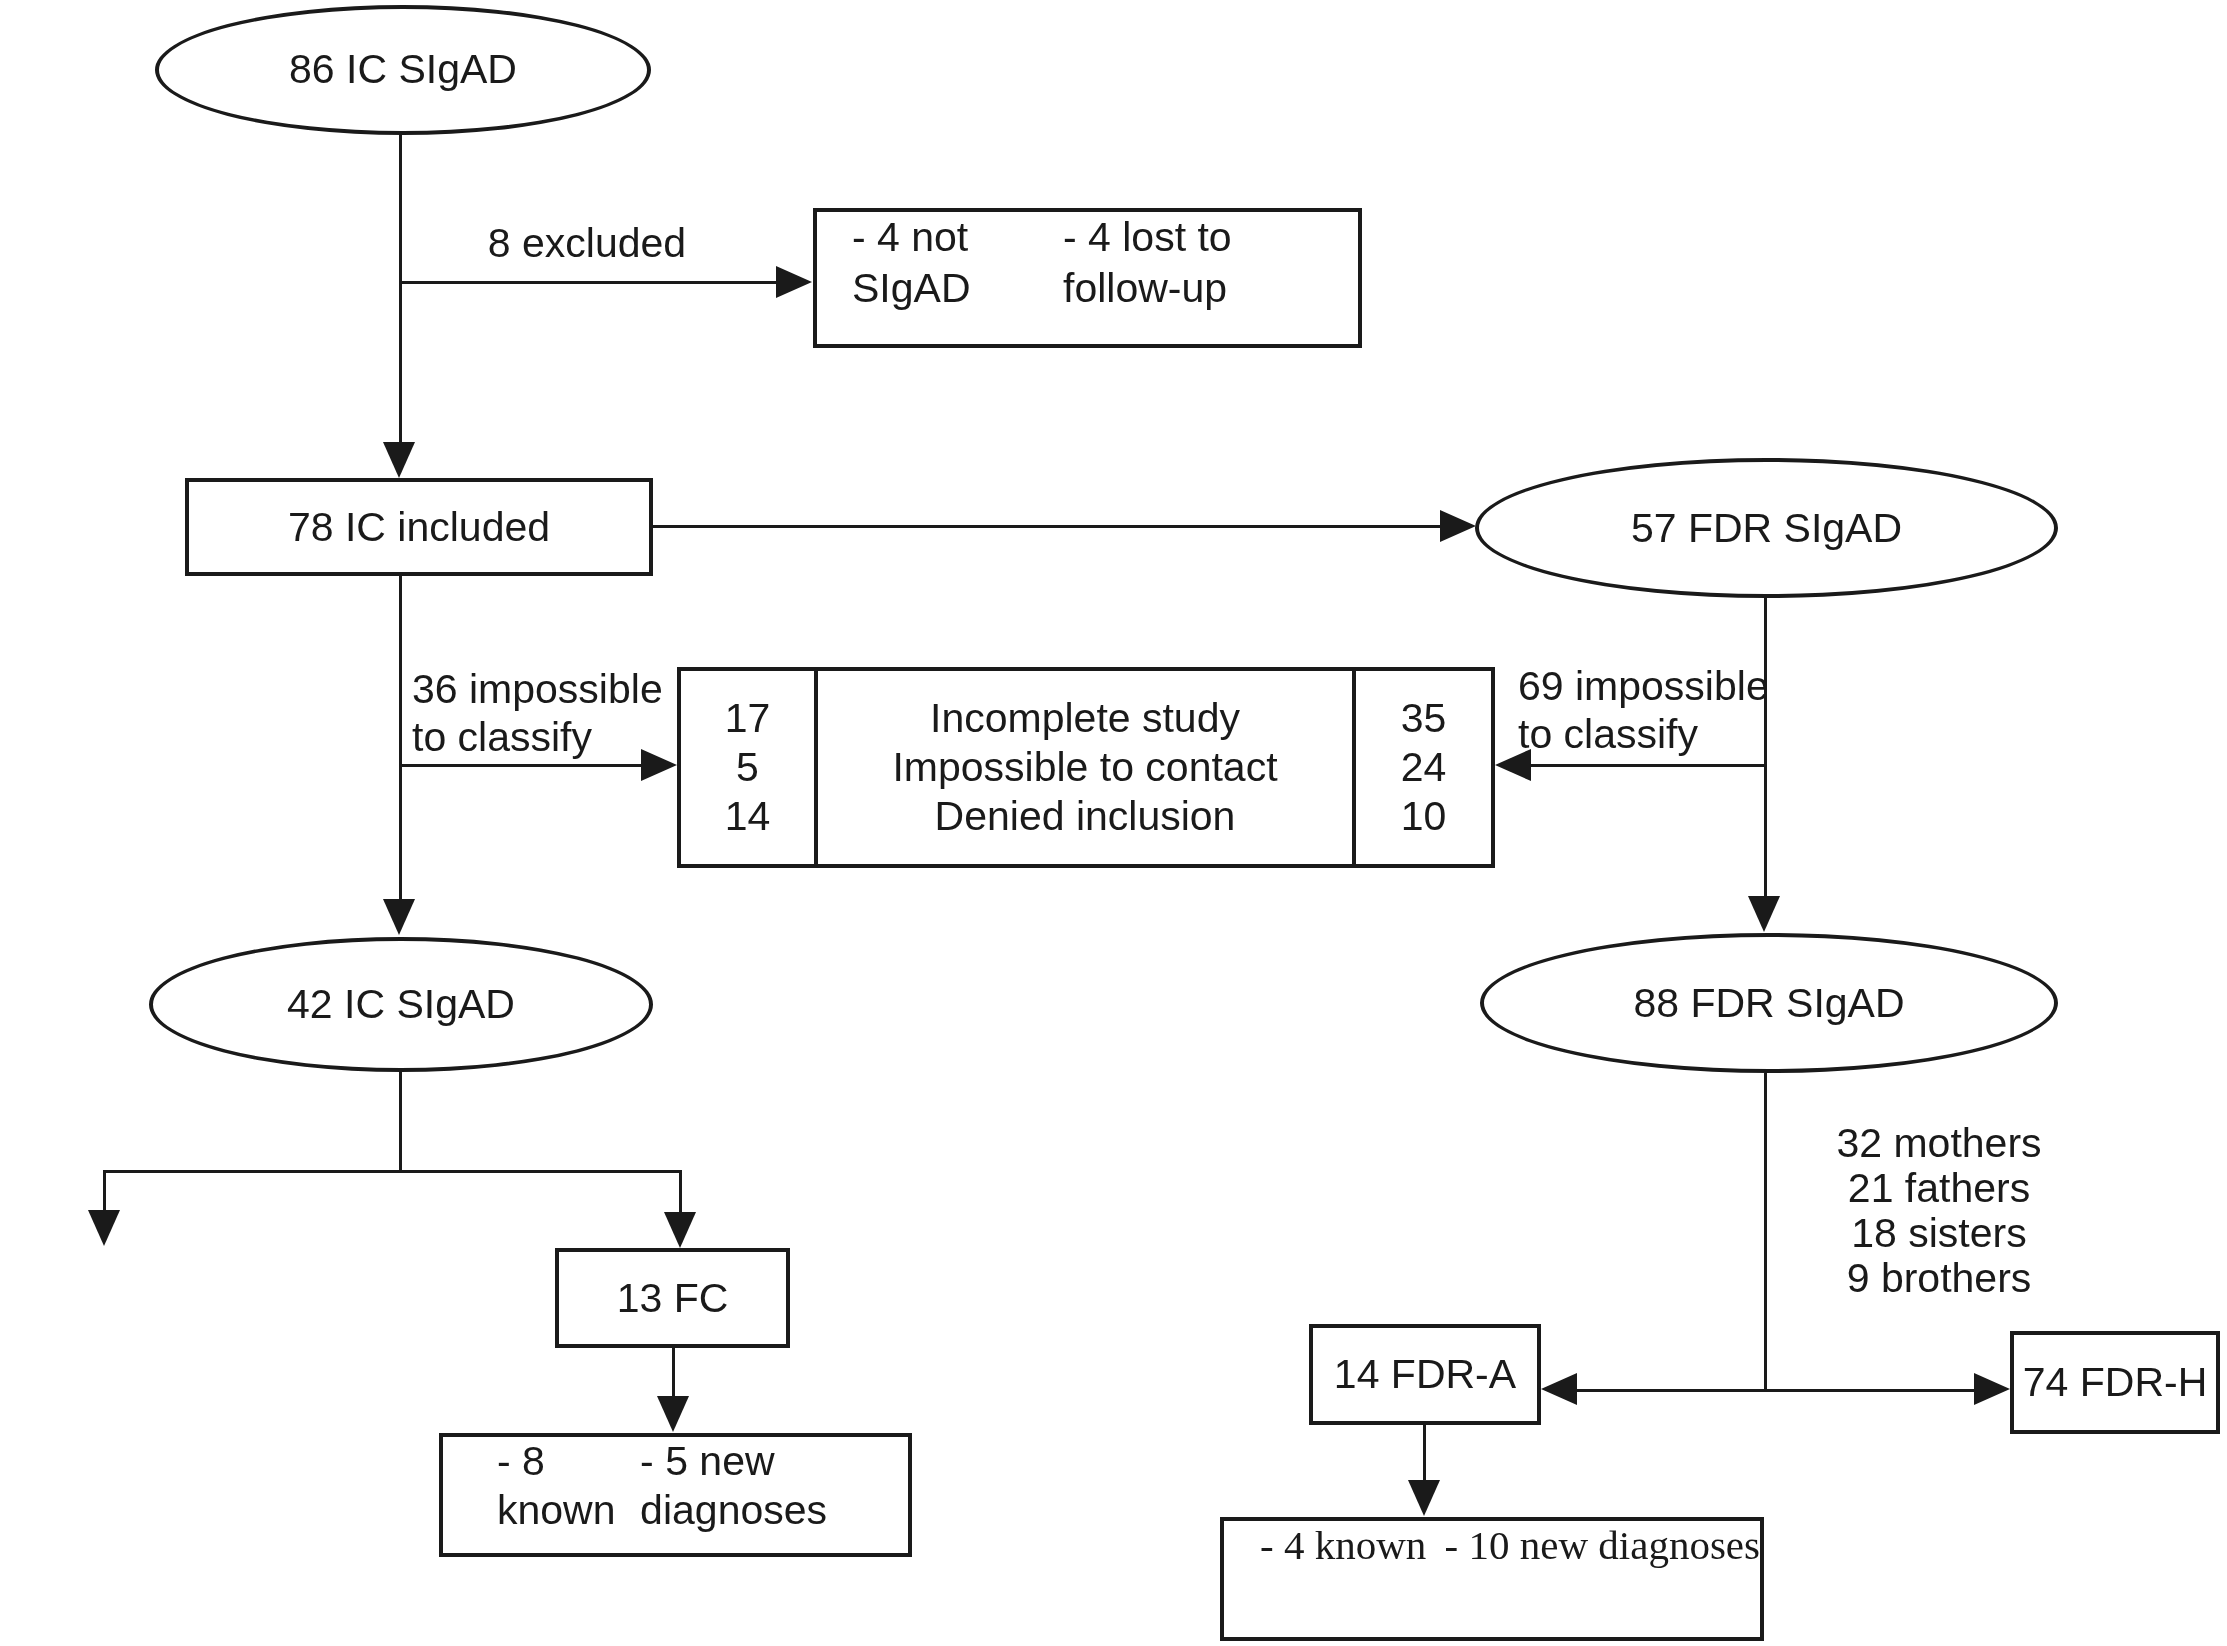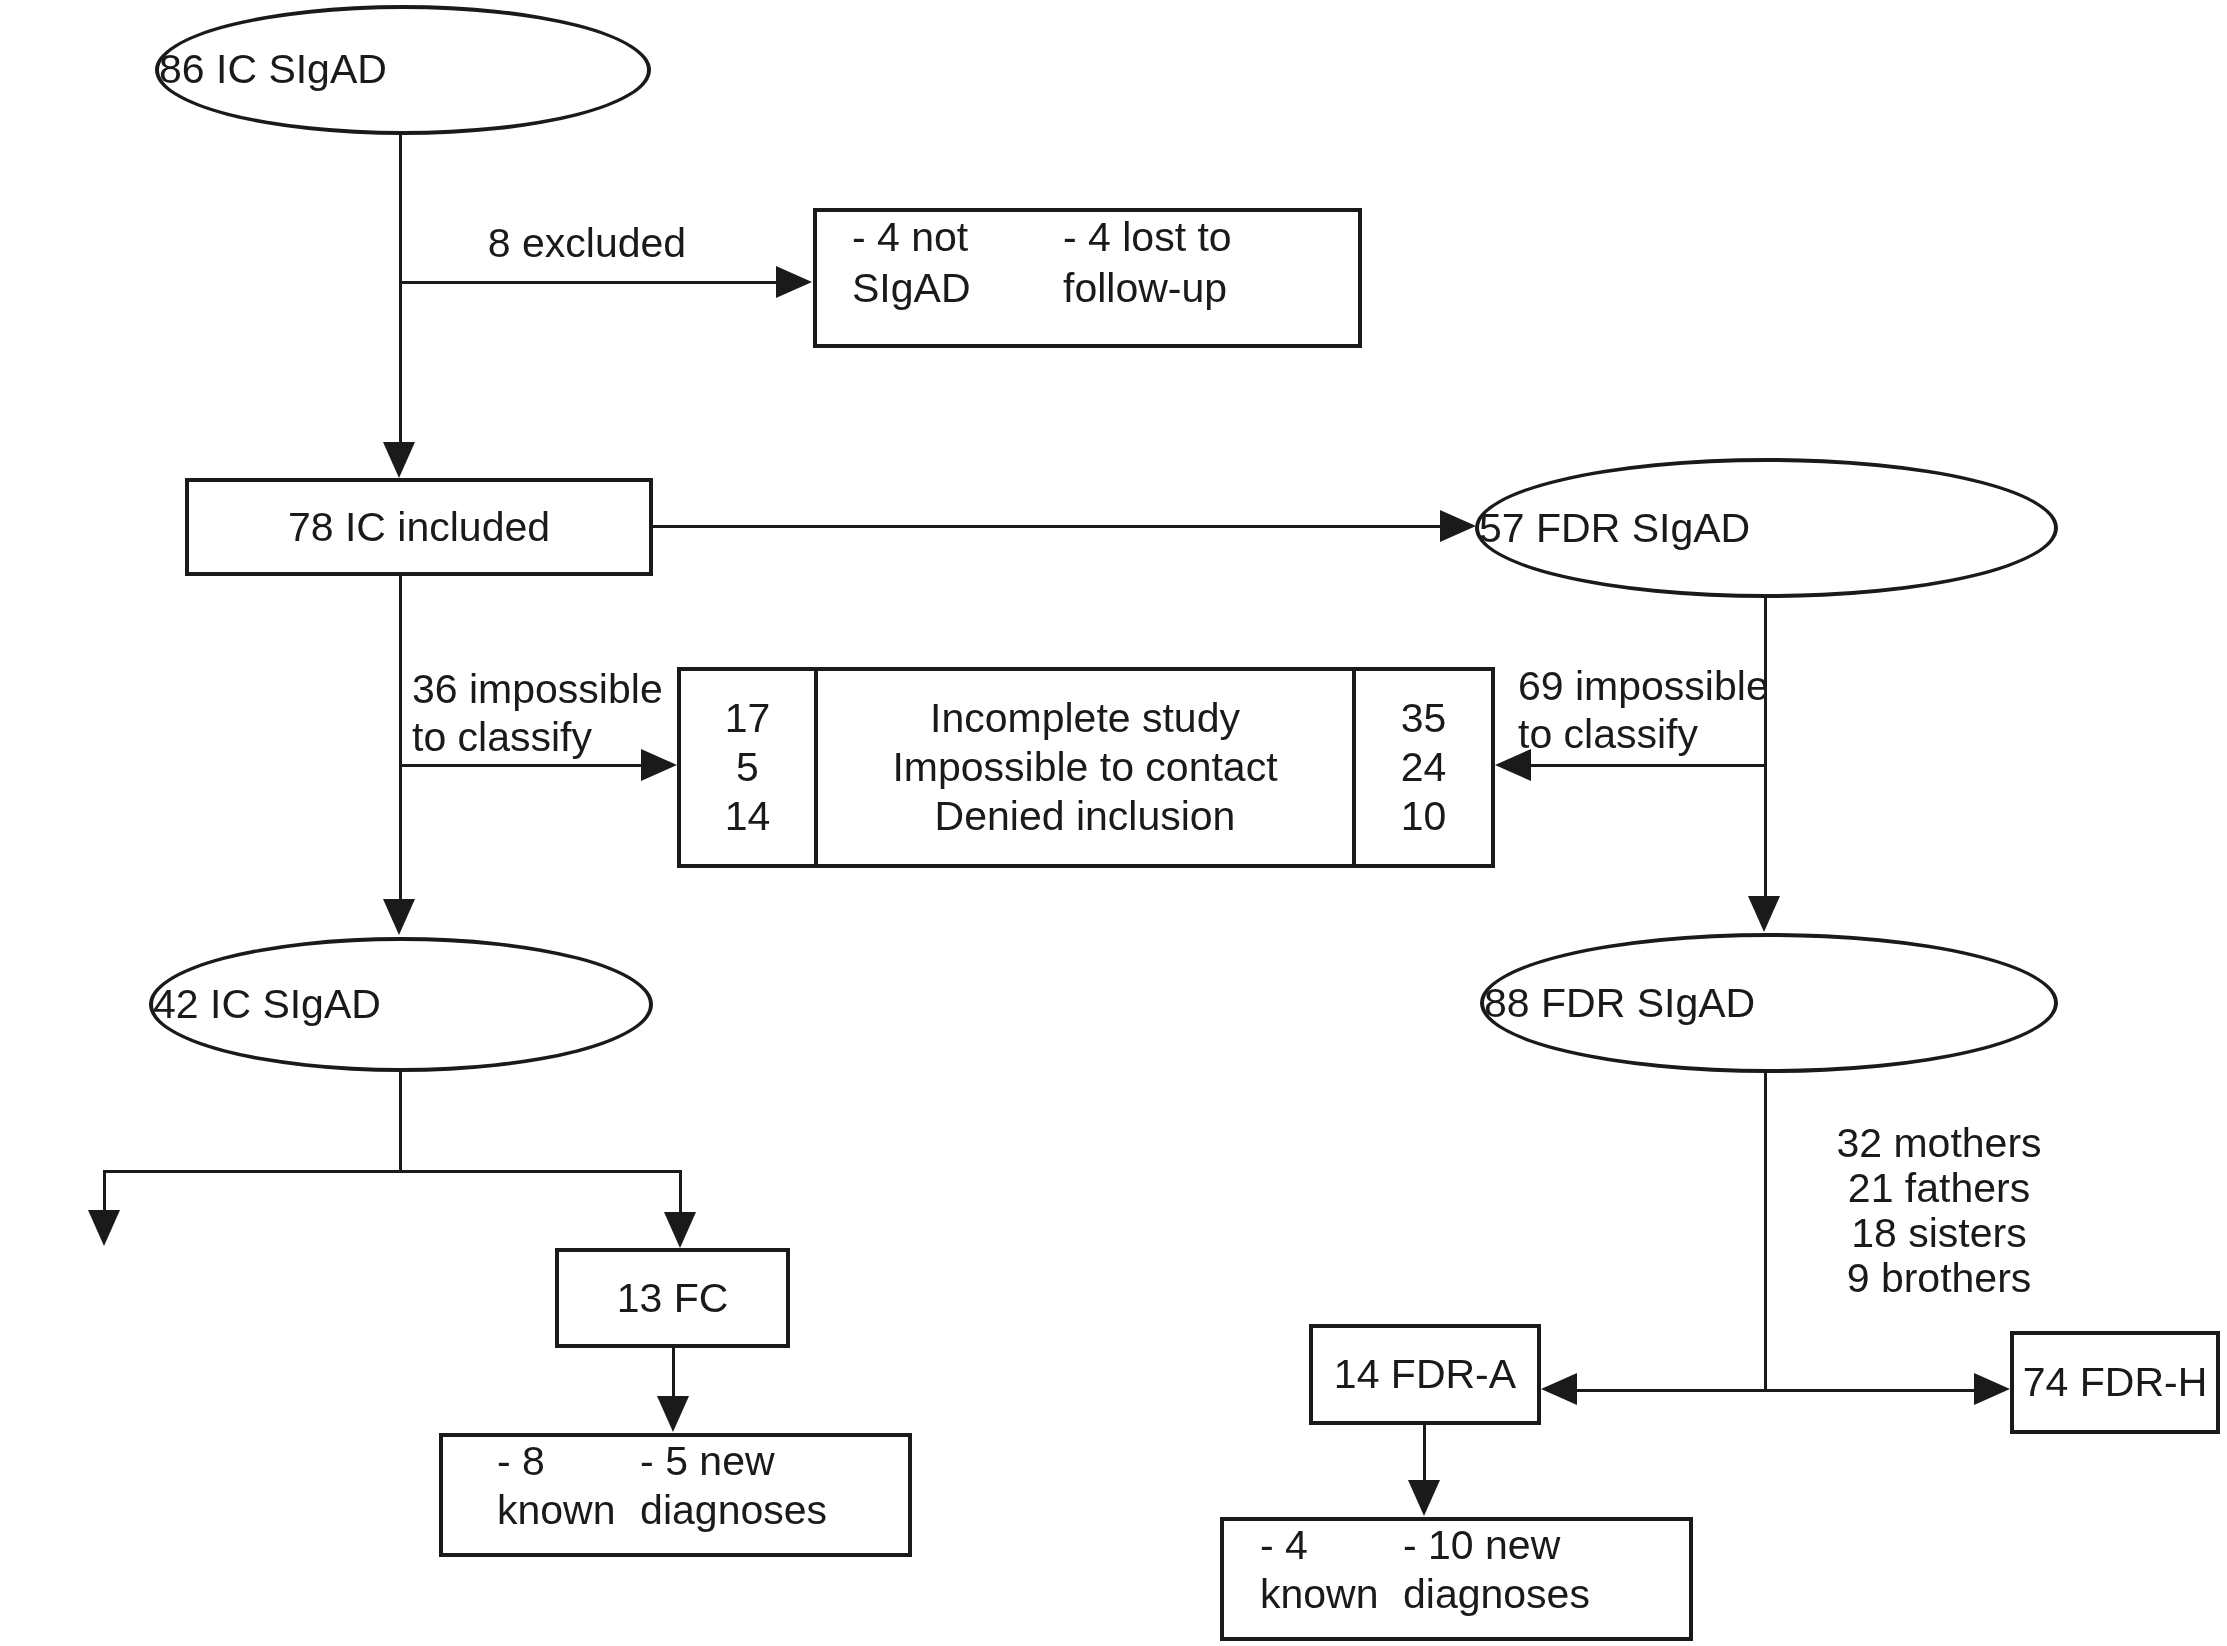--- a/index.html
+++ b/index.html
@@ -4,21 +4,21 @@
 <style>
   :root { --ink: #1a1a1a; }
   html,body { margin:0; padding:0; background:#ffffff; }
   #canvas {
     position:relative; width:2227px; height:1646px; background:#ffffff;
     font-family:"Liberation Sans", "DejaVu Sans", sans-serif;
     color:var(--ink); font-size:41px;
   }
   .ellipse {
     position:absolute; border:4.8px solid var(--ink); border-radius:50%;
-    background:#fff; display:flex; align-items:center; justify-content:flex-start;
+    background:#fff; display:flex; align-items:center; justify-content:center;
     box-sizing:border-box; text-align:center;
   }
   .box {
     position:absolute; border:4.8px solid var(--ink); background:#fff;
     box-sizing:border-box;
   }
   .box.center { display:flex; align-items:center; justify-content:center; text-align:center; }
   .box .lines {
     display:flex; flex-direction:row; justify-content:space-between;
     height:100%; line-height:51px;
@@ -153,21 +153,21 @@
 
   <div class="box center" style="left:1309px; top:1324px; width:232px; height:101px;">
     <span>14 FDR-A</span>
   </div>
   <div class="box center" style="left:2010px; top:1331px; width:210px; height:103px;">
     <span>74 FDR-H</span>
   </div>
 
   <div class="vline" style="left:1423px; top:1425px; height:56px;"></div>
   <div class="arr down" style="left:1408px; top:1480px;"></div>
-  <div class="box" style="left:1220px; top:1517px; width:473px; height:124px;">
+  <div class="box" style="left:1220px; top:1517px; width:544px; height:124px;font-family:Liberation Serif, serif;">
     <div class="lines" style="padding-left:36px; line-height:49px;">
       <span>- 4 known</span>
       <span>- 10 new diagnoses</span>
     </div>
   </div>
 
 </div>
 
 
 </body></html>

